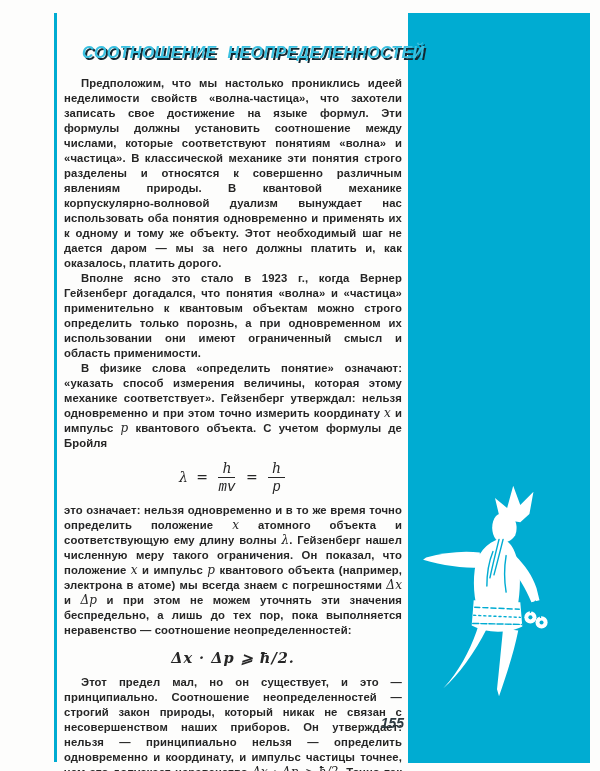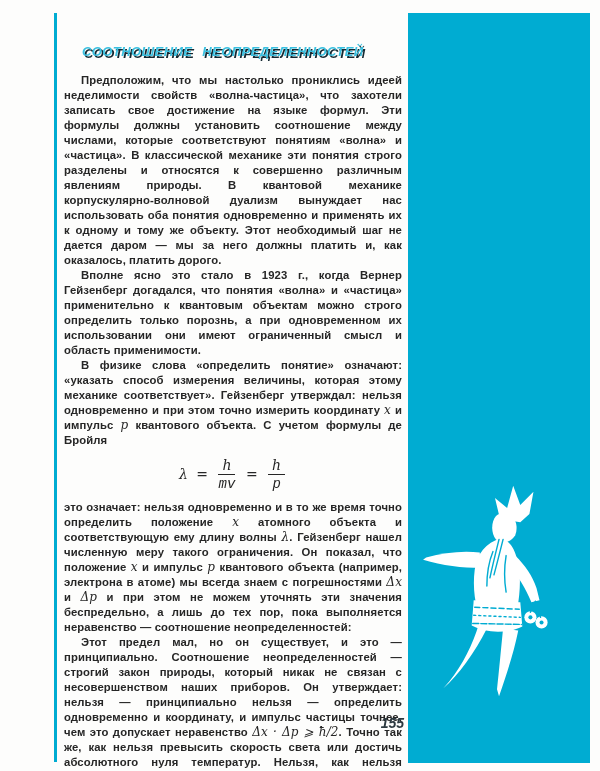--- a/index.html
+++ b/index.html
@@ -11,21 +11,21 @@
   html,body{margin:0;padding:0;background:#ffffff;}
   .page{
     position:relative;width:600px;height:771px;background:#fdfdfc;overflow:hidden;
     font-family:"Liberation Sans",sans-serif;
   }
   .left-rule{position:absolute;left:54px;top:13px;width:3px;height:749px;background:var(--accent);}
   .right-panel{position:absolute;left:408px;top:13px;width:182px;height:750px;background:var(--accent);}
   .illustration{position:absolute;left:8px;top:458px;width:162px;height:236px;}
   .content{position:absolute;left:64px;top:44px;width:338px;color:var(--text);}
   .title{
-    font-style:italic;font-weight:bold;font-size:13px;letter-spacing:0.4px;word-spacing:6px;
+    font-style:italic;font-weight:bold;font-size:16px;letter-spacing:0.4px;word-spacing:6px;
     color:var(--title);text-shadow:2px 2px 0 var(--title-shadow);
     margin:0 0 14px 18px;white-space:nowrap;
   }
   .body-p{margin:0;font-size:11.3px;line-height:15px;font-weight:bold;text-align:justify;letter-spacing:0.1px;}
   .body-p.ind{text-indent:17px;}
   .m{font-family:"DejaVu Serif",serif;font-style:italic;font-weight:normal;font-size:12px;}
   .i{}
   .formula{
     text-align:center;margin:9px 0 8px;font-family:"DejaVu Serif",serif;font-style:italic;
     font-size:14px;color:var(--text);font-weight:normal;
@@ -107,20 +107,21 @@
       <span class="eq">=</span>
       <span class="frac"><span class="num">h</span><span class="den">mv</span></span>
       <span class="eq">=</span>
       <span class="frac"><span class="num">h</span><span class="den">p</span></span>
     </div>
 
     <div id="blocks2">
         <p class="body-p"><span>это означает: нельзя одновременно и в то же время точно определить положение </span><span class="m">x</span><span> атомного объекта и соответствующую ему длину волны </span><span class="m">λ</span><span>. Гейзенберг нашел численную меру такого ограничения. Он показал, что положение </span><span class="m">x</span><span> и импульс </span><span class="m">p</span><span> квантового объекта (например, электрона в атоме) мы всегда знаем с погрешностями </span><span class="m">Δx</span><span> и </span><span class="m">Δp</span><span> и при этом не можем уточнять эти значения беспредельно, а лишь до тех пор, пока выполняется неравенство — </span><span class="i">соотношение неопределенностей:</span></p>
       </div>
 
+    <div class="formula formula2">Δx · Δp ⩾ ħ/2.</div>
 
     <div id="blocks3">
         <p class="body-p ind"><span>Этот предел мал, но он существует, и это — принципиально. Соотношение неопределенностей — строгий закон природы, который никак не связан с несовершенством наших приборов. Он утверждает: нельзя — </span><span class="i">принципиально нельзя</span><span> — определить одновременно и координату, и импульс частицы точнее, чем это допускает неравенство </span><span class="m">Δx · Δp ⩾ ħ/2</span><span>. Точно так же, как нельзя превысить скорость света или достичь абсолютного нуля температур. Нельзя, как нельзя поднять самого себя за волосы или вернуть вчерашний день. И ссылки на всемогущество науки здесь неуместны: сила ее не в том, чтобы нарушать законы природы, а в том, что она способна их открыть, понять и применить.</span></p>
       </div>
   </div>
 
   <div class="pagenum">155</div>
 
 </div>
 

